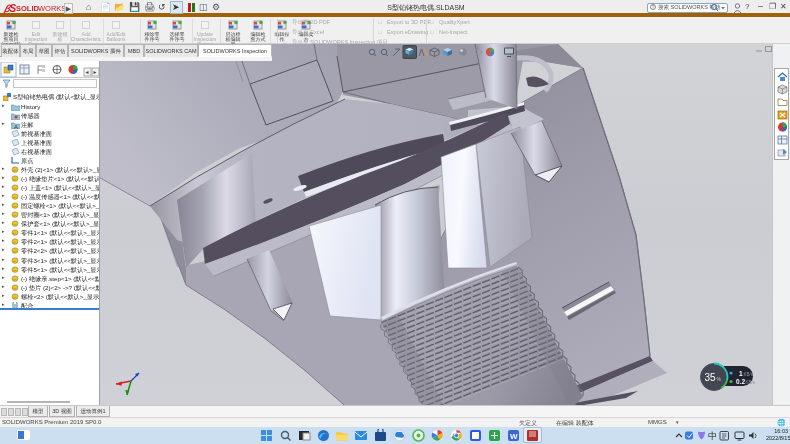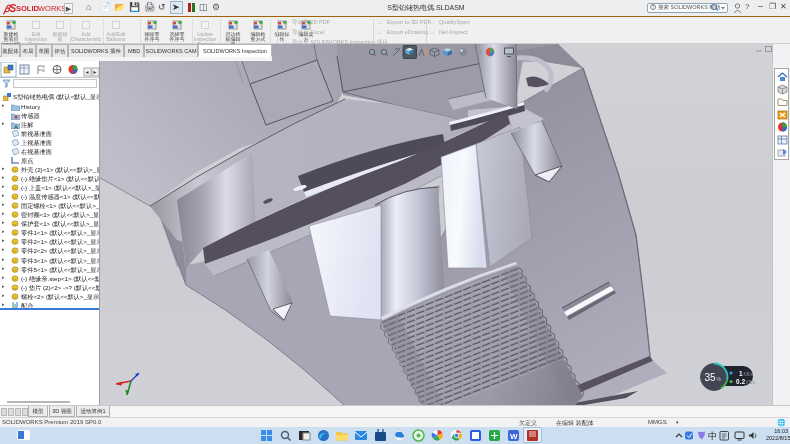--- a/index.html
+++ b/index.html
@@ -266,21 +266,21 @@
 <text x="716.5" y="381" font-family="Liberation Sans" font-size="5" fill="#cccccc">%</text>
 <circle cx="731" cy="373" r="1.6" fill="#3aa0f0"></circle>
         <circle cx="731" cy="381.5" r="1.6" fill="#49b84a"></circle>
 <text x="739" y="375.5" font-family="Liberation Sans" font-size="6.5" font-weight="bold" fill="#ffffff">1</text>
 <text x="743.5" y="375.5" font-family="Liberation Sans" font-size="4.5" fill="#8a8f99">KB/s</text>
 <text x="736" y="384" font-family="Liberation Sans" font-size="6.5" font-weight="bold" fill="#ffffff">0.2</text>
 <text x="745.5" y="384" font-family="Liberation Sans" font-size="4.5" fill="#8a8f99">KB/s</text>
 </g>
     </g>
   </svg>
-<div style="position:absolute;left:0;top:0;width:790px;height:17px;background:#eeeeee;border-bottom:1px solid #a16207">
+<div style="position:absolute;left:0;top:0;width:790px;height:17px;background:#eeeeee;border-bottom:4px solid #a16207">
     <svg style="position:absolute;left:2px;top:1px" width="68" height="14" viewBox="0 0 68 14">
       <text x="2" y="11" font-family="Liberation Sans" font-size="10" font-style="italic" font-weight="bold" fill="#d02028">𝛽S</text>
       <text x="14" y="10" font-family="Liberation Sans" font-size="7.5" font-weight="bold" fill="#d02028">SOLID</text>
       <text x="36" y="10" font-family="Liberation Sans" font-size="7.5" fill="#d02028">WORKS</text>
     </svg>
     <div style="position:absolute;left:64px;top:3px;width:9px;height:11px;border:1px solid #bbb;background:#f6f6f6;font-size:7px;color:#555;text-align:center;line-height:10px">▶</div>
     <div style="position:absolute;left:86px;top:2px;font-size:9px;color:#3c4854">⌂</div>
     <div style="position:absolute;left:100px;top:2px;font-size:9px;color:#3c4854">📄</div>
     <div style="position:absolute;left:114px;top:2px;font-size:9px;color:#3c4854">📂</div>
     <div style="position:absolute;left:129px;top:2px;font-size:9px;color:#3c4854">💾</div>

